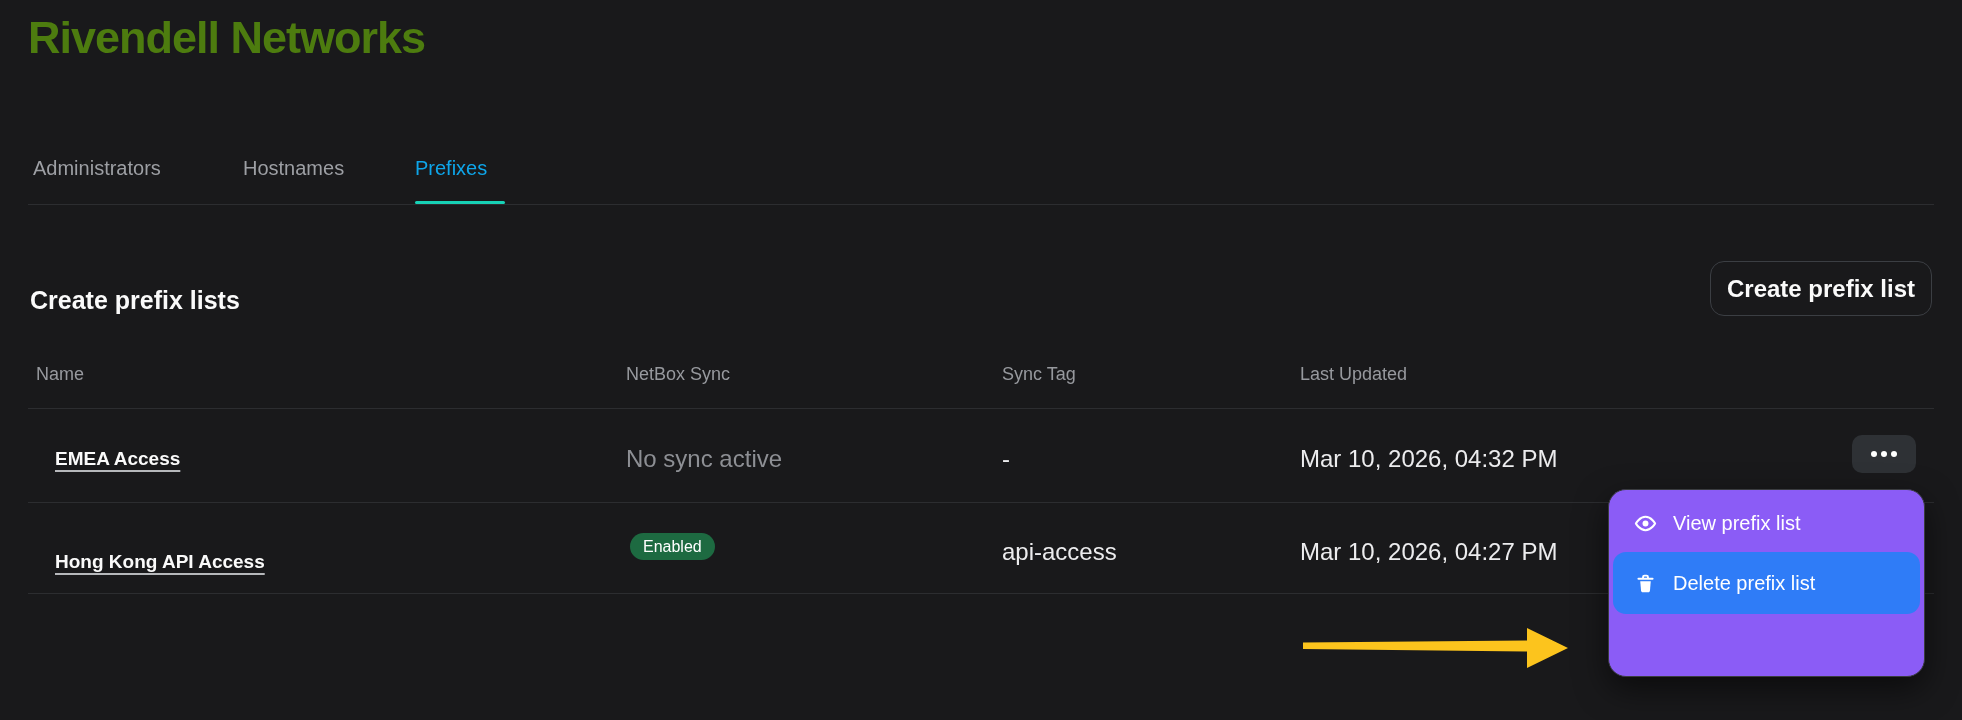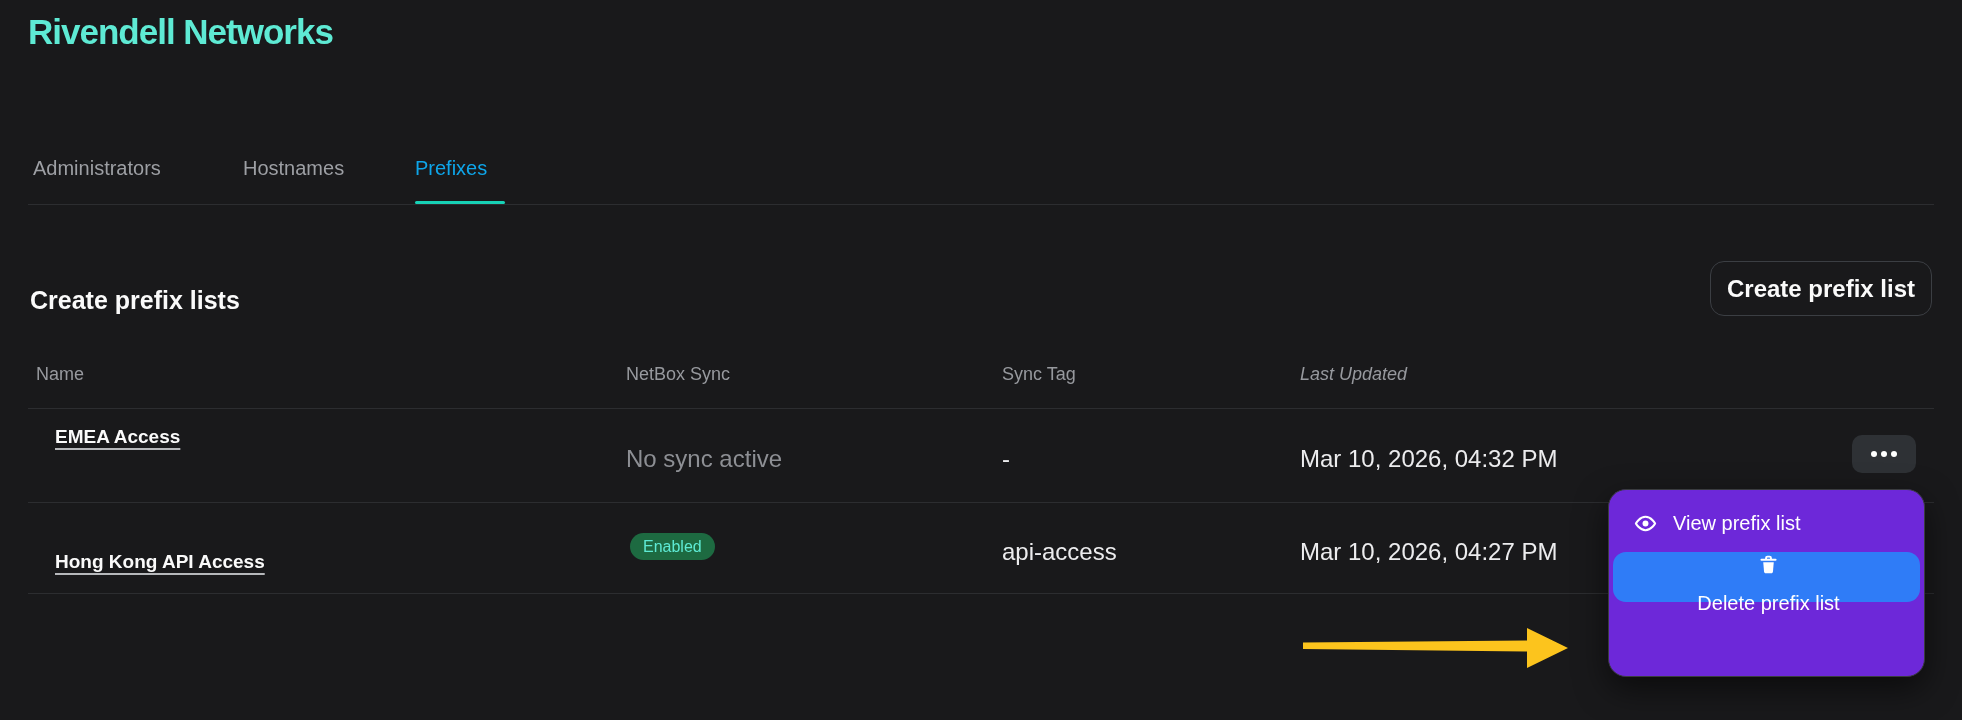--- a/index.html
+++ b/index.html
@@ -3,21 +3,21 @@
 <meta charset="utf-8">
 <style>
   html,body{margin:0;padding:0;background:#19191b;}
   #app{
     position:relative;width:1962px;height:720px;overflow:hidden;
     background:#19191b;font-family:"Liberation Sans",sans-serif;
     color:#ececee;-webkit-font-smoothing:antialiased;
   }
   .abs{position:absolute;}
   
-  .page-title{left:28px;top:12px;font-size:35px;font-weight:700;letter-spacing:-1px;color:#5eead4;}
+  .page-title{left:28px;top:12px;font-size:45px;font-weight:700;letter-spacing:-1px;color:#4d7c0f;}
   
   .tab{top:157px;font-size:20px;color:#9d9fa4;cursor:pointer;}
   .tab.active{color:#0ea5e9;font-weight:400;}
   .tab-underline{left:415px;top:201px;width:90px;height:3px;background:#17d1b6;border-radius:2px;}
   .divider{height:1px;background:#2c2d30;left:28px;width:1906px;}
   
   .section-heading{left:30px;top:286px;font-size:25px;font-weight:700;color:#fafafa;}
   .create-btn{
     left:1710px;top:261px;width:222px;height:55px;box-sizing:border-box;
     background:transparent;border:1px solid #3b3e43;border-radius:14px;
@@ -28,42 +28,42 @@
   .th{top:364px;font-size:18px;color:#97999e;}
   .cell{font-size:24px;color:#ececee;}
   .muted{color:#8d8f94;}
   .name-link{
     font-size:19px;font-weight:700;color:#fafafa;text-decoration:underline;
     text-decoration-thickness:2px;text-underline-offset:5px;text-decoration-color:#b6b8bb;
     cursor:pointer;
   }
   .badge{
     left:630px;top:533px;height:27px;padding:0 13px;border-radius:14px;
-    background:#1d6a41;color:#5eead4;font-size:16px;
+    background:#1d6a41;color:#ffffff;font-size:16px;
     display:inline-flex;align-items:center;justify-content:center;
   }
   
   .kebab-btn{
     left:1852px;top:435px;width:64px;height:38px;border:none;border-radius:10px;
     background:#2e3135;display:flex;align-items:center;justify-content:center;gap:4px;cursor:pointer;
   }
   .kebab-btn .dot{width:6px;height:6px;border-radius:50%;background:#ffffff;}
   
   .menu{
     left:1608px;top:489px;width:317px;height:188px;box-sizing:border-box;
-    background:#6d28d9;border:1px solid #3a3c40;border-radius:18px;
+    background:#8b5cf6;border:1px solid #3a3c40;border-radius:18px;
     padding:4px;z-index:5;box-shadow:0 12px 32px rgba(0,0,0,.55);
     display:flex;flex-direction:column;
   }
   .menu-item{
     height:58px;flex:0 0 auto;display:flex;align-items:center;gap:16px;
     padding:0 16px 0 20px;border-radius:13px;font-size:20px;font-weight:500;color:#ffffff;cursor:pointer;
   }
   .menu-item .mi-icon{width:24px;height:24px;display:flex;align-items:center;justify-content:center;flex:0 0 24px;}
-  .menu-item.highlighted{background:#2f7cf7;height:50px;flex-direction:column;}
+  .menu-item.highlighted{background:#2f7cf7;height:62px;}
   
   .arrow-svg{left:1290px;top:615px;z-index:6;pointer-events:none;}
 </style>
 </head>
 <body>
 
 <div id="app">
 
   <div class="abs page-title">Rivendell Networks</div>
 
@@ -72,24 +72,24 @@
   <div class="abs tab active" style="left:415px;">Prefixes</div>
   <div class="abs tab-underline"></div>
   <div class="abs divider" style="top:204px;"></div>
 
   <div class="abs section-heading">Create prefix lists</div>
   <button class="abs create-btn">Create prefix list</button>
 
   <div class="abs th" style="left:36px;">Name</div>
   <div class="abs th" style="left:626px;">NetBox Sync</div>
   <div class="abs th" style="left:1002px;">Sync Tag</div>
-  <div class="abs th" style="left:1300px;font-style:italic;">Last Updated</div>
+  <div class="abs th" style="left:1300px;">Last Updated</div>
   <div class="abs divider" style="top:408px;"></div>
 
-  <div class="abs" style="left:55px;top:426px;">
+  <div class="abs" style="left:55px;top:448px;">
     <span class="name-link">EMEA Access</span>
   </div>
   <div class="abs cell muted" style="left:626px;top:445px;">No sync active</div>
   <div class="abs cell" style="left:1002px;top:445px;">-</div>
   <div class="abs cell" style="left:1300px;top:445px;">Mar 10, 2026, 04:32 PM</div>
   <button class="abs kebab-btn">
     <span class="dot"></span>
     <span class="dot"></span>
     <span class="dot"></span>
   </button>

